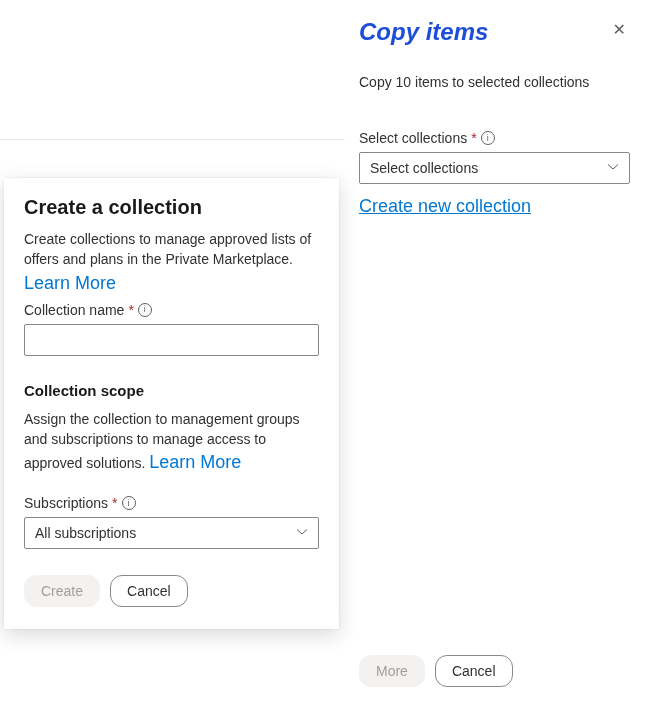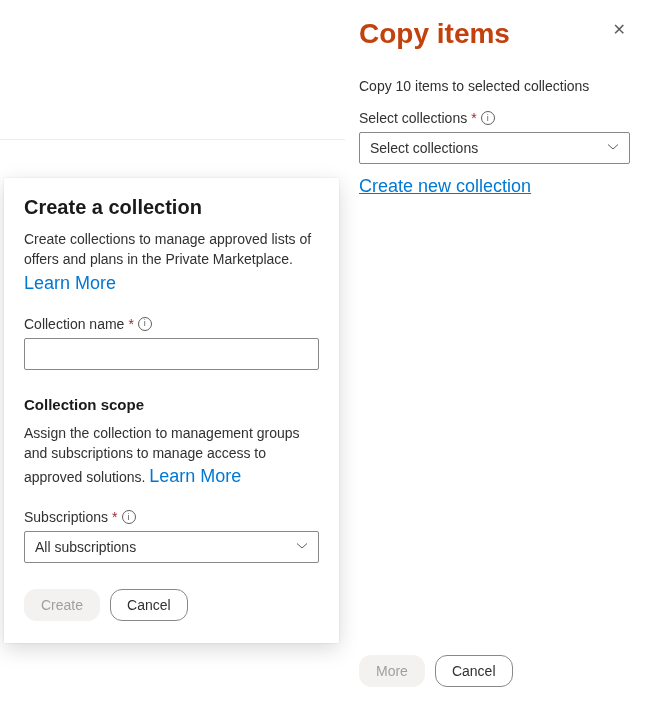--- a/index.html
+++ b/index.html
@@ -24,36 +24,37 @@
       background: #ffffff;
       padding: 18px 20px 0 14px;
     }
     .panel-right .header {
       display: flex;
       justify-content: space-between;
       align-items: flex-start;
       margin-bottom: 28px;
     }
     .panel-right h1 {
-      font-size: 28px;
+      font-size: 24px;
       font-weight: 600;
-      color: #c2410c;
+      color: #1d4ed8;
+      font-style: italic;
     }
     .close-x {
       font-size: 16px;
       font-weight: 300;
       cursor: pointer;
       color: #605e5c;
       line-height: 1;
       padding: 4px;
     }
     .subtext {
       font-size: 14px;
       color: #323130;
-      margin-bottom: 16px;
+      margin-bottom: 40px;
     }
     .field-label {
       font-size: 14px;
       color: #323130;
       display: flex;
       align-items: center;
       gap: 4px;
       margin-bottom: 6px;
     }
     .req {
@@ -141,21 +142,21 @@
     .modal-left h2 {
       font-size: 20px;
       font-weight: 600;
       color: #1b1a19;
       margin-bottom: 10px;
     }
     .modal-left .desc {
       font-size: 14px;
       color: #323130;
       line-height: 1.45;
-      margin-bottom: 20px;
+      margin-bottom: 6px;
     }
     .modal-left input.text {
       width: 100%;
       height: 32px;
       border: 1px solid #8a8886;
       border-radius: 2px;
       padding: 0 8px;
       font-size: 14px;
       font-family: inherit;
     }

